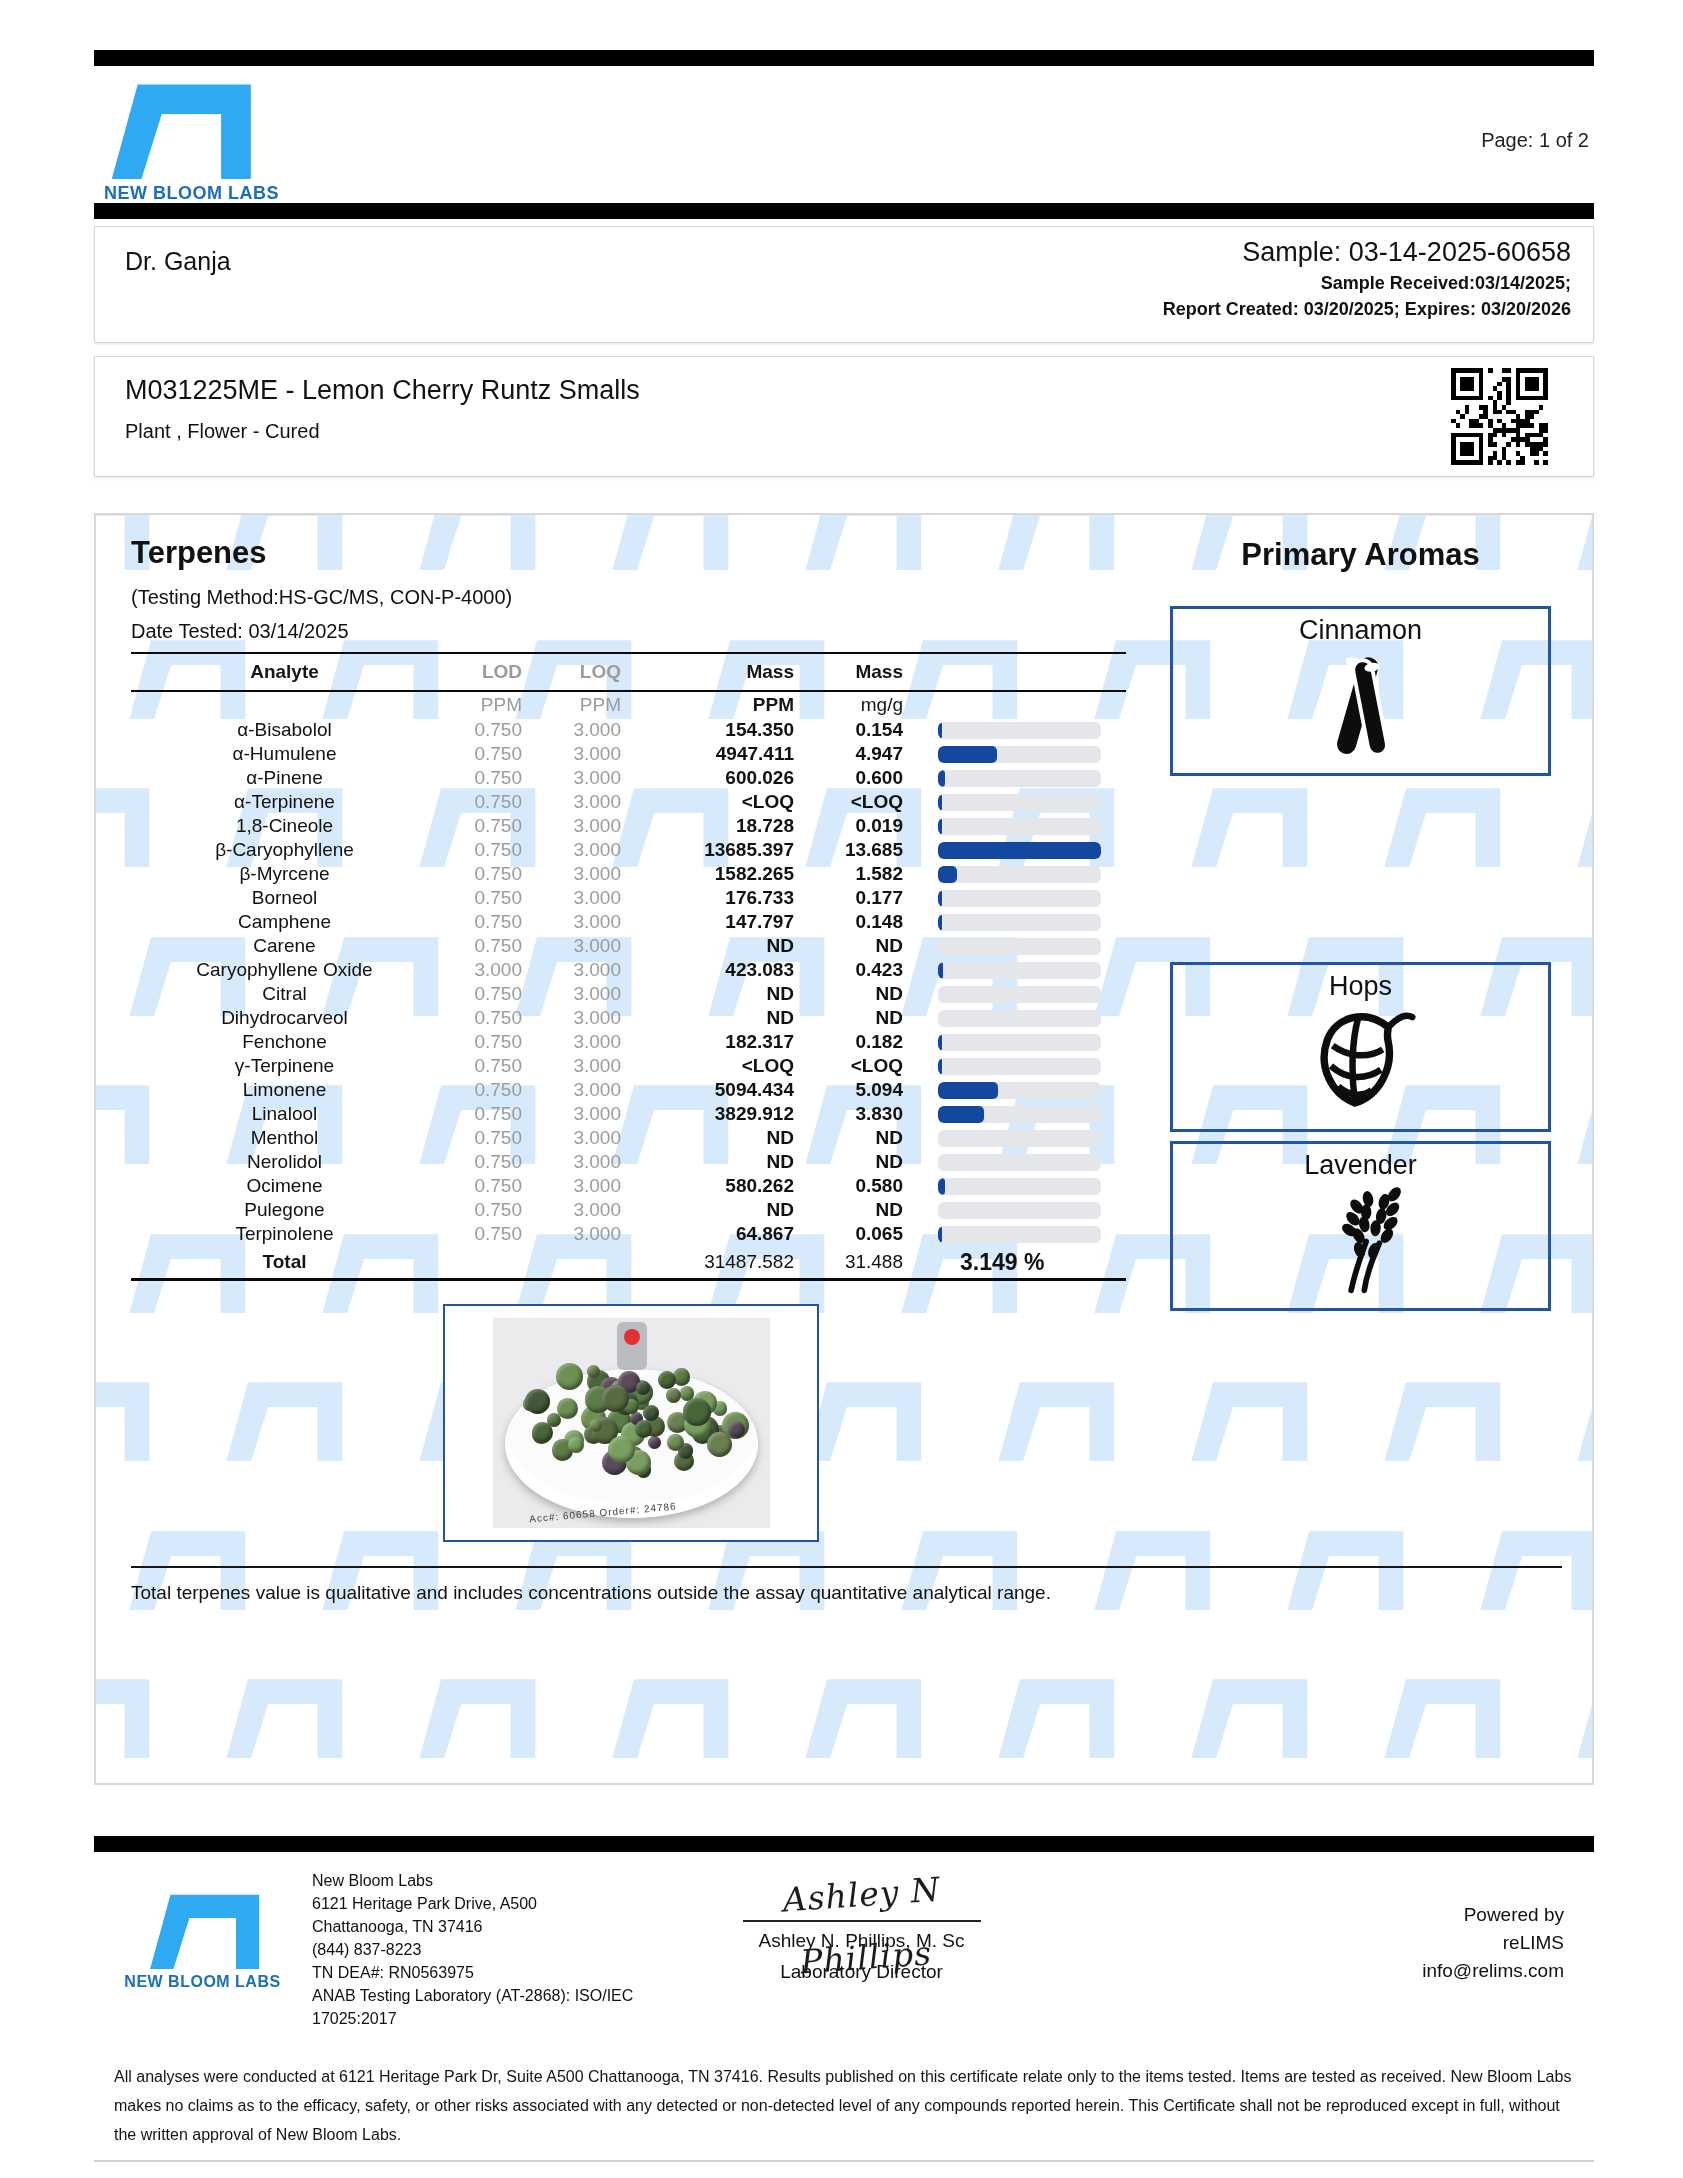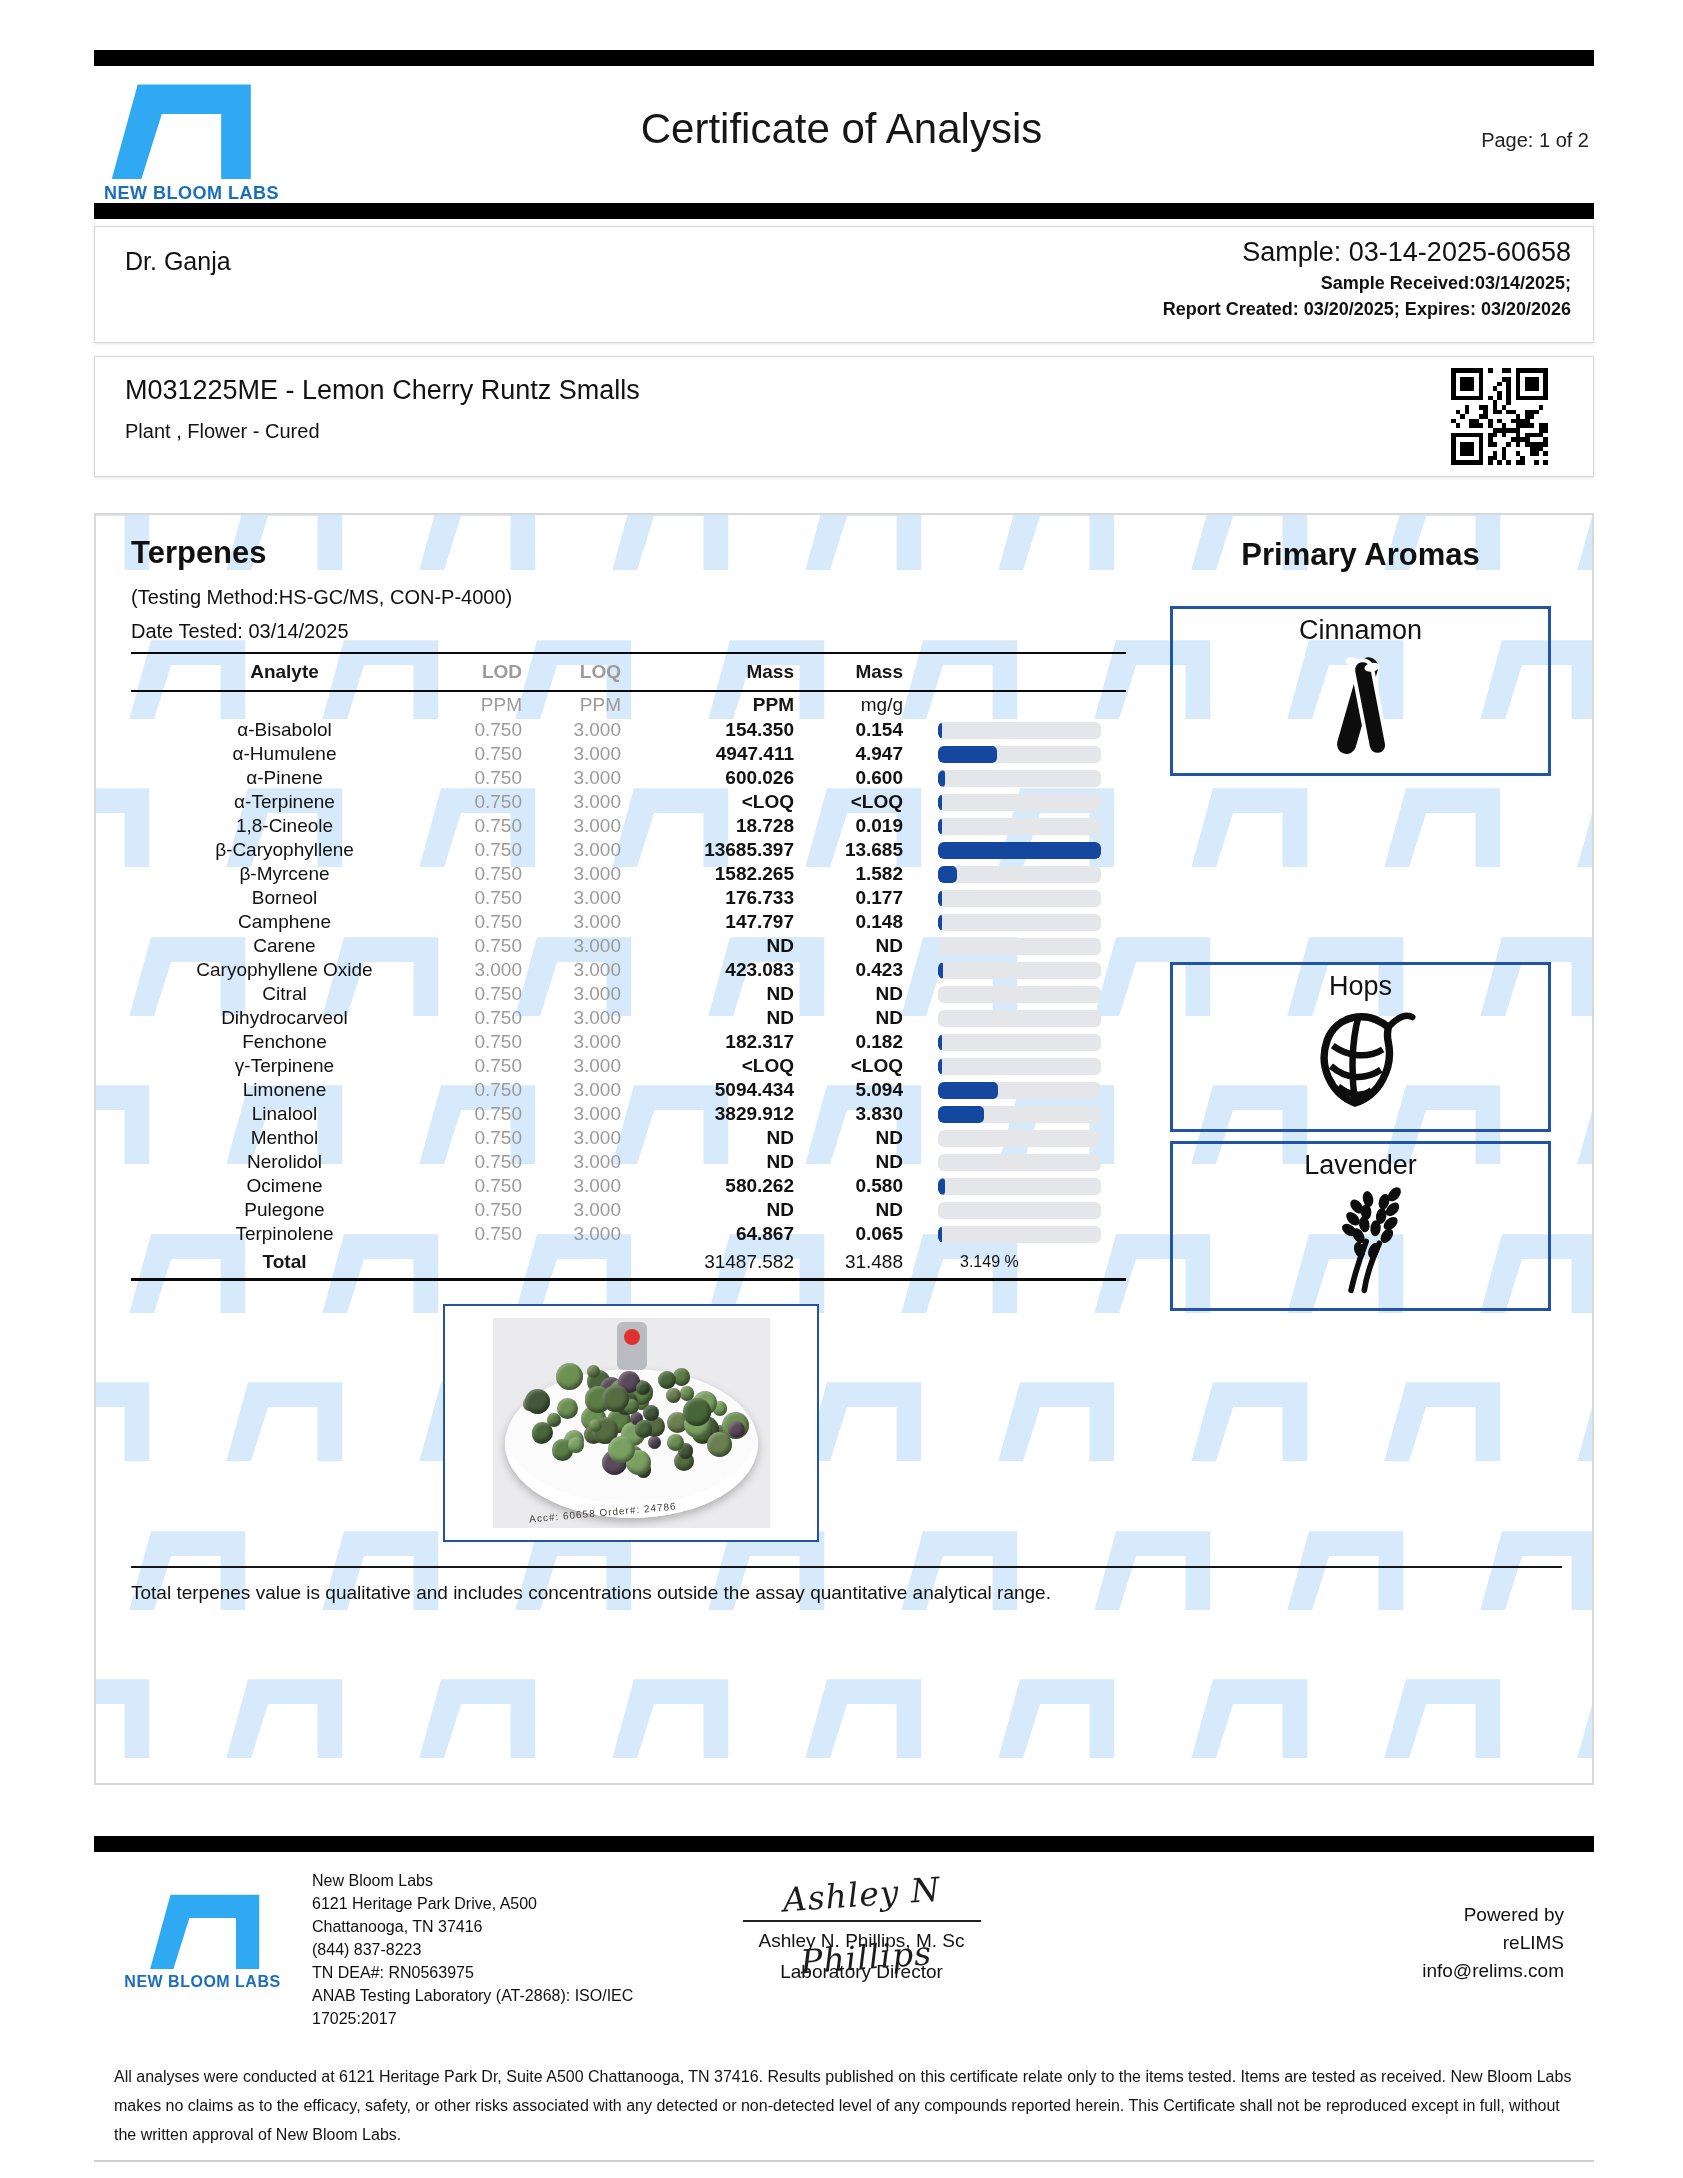--- a/index.html
+++ b/index.html
@@ -51,21 +51,21 @@
   .c-mgg{flex:0 0 109px;text-align:right;font-weight:700;}
   .hd-dark{color:#161616;}
   .unit-dark{color:#161616;font-weight:700;}
   .unit-mgg{color:#161616;font-weight:400;}
   .bar-track{margin-left:35px;width:163px;height:17px;background:#e4e6ea;border-radius:6px;
              display:inline-flex;align-items:center;overflow:hidden;}
   .bar-fill{height:17px;background:#14489e;border-radius:5px;}
   .total-row{height:32px;border-bottom:3px solid #0a0a0a;}
   .total-label{font-weight:700;color:#161616;}
   .total-num{font-weight:400;}
-  .c-pct{margin-left:57px;font-size:16px;}
+  .c-pct{margin-left:57px;font-size:23px;font-weight:bold;}
 
   #photo-box{left:347px;top:789px;width:376px;height:238px;border:2px solid #2155a4;background:#fff;
              box-sizing:border-box;display:flex;align-items:center;justify-content:center;}
   #photo-scene{position:relative;width:277px;height:210px;background:#ebebed;overflow:hidden;}
   #plate{position:absolute;left:12px;top:51px;width:253px;height:149px;background:#fbfbfb;
          border-radius:50%;box-shadow:0 4px 8px rgba(0,0,0,.25), inset 0 -14px 0 #fff;}
   #probe{position:absolute;left:124px;top:4px;width:30px;height:48px;background:#b9bcc0;border-radius:6px;}
   #probe-dot{position:absolute;left:131px;top:11px;width:16px;height:16px;border-radius:50%;background:#e03131;}
   .bud{position:absolute;border-radius:50%;}
   #tray-label{position:absolute;left:36px;bottom:10px;font-size:10px;color:#44403a;
@@ -100,21 +100,20 @@
 <div id="page">
 
   <div class="bar-black" style="top:50px;"></div>
 
   <div id="logo-head">
     <svg width="149" height="102" viewBox="0 0 160 110">
       <polygon points="8,110 36,8 158,8 158,110 126,110 126,40 62,40 40,110" fill="#2fa9f2"></polygon>
     </svg>
     <div class="brand-text" style="font-size:18px;">NEW BLOOM LABS</div>
   </div>
-  <div id="coa-title">Certificate of Analysis</div>
   <div id="page-label">Page: 1 of 2</div>
 
   <div class="bar-black" style="top:203px;"></div>
 
   <div id="client-box" class="info-box">
     <div id="client-name">Dr. Ganja</div>
     <div id="client-right">
       <div id="sample-id">Sample: 03-14-2025-60658</div>
       <div class="sub-date">Sample Received:03/14/2025;</div>
       <div class="sub-date">Report Created: 03/20/2025; Expires: 03/20/2026</div>

